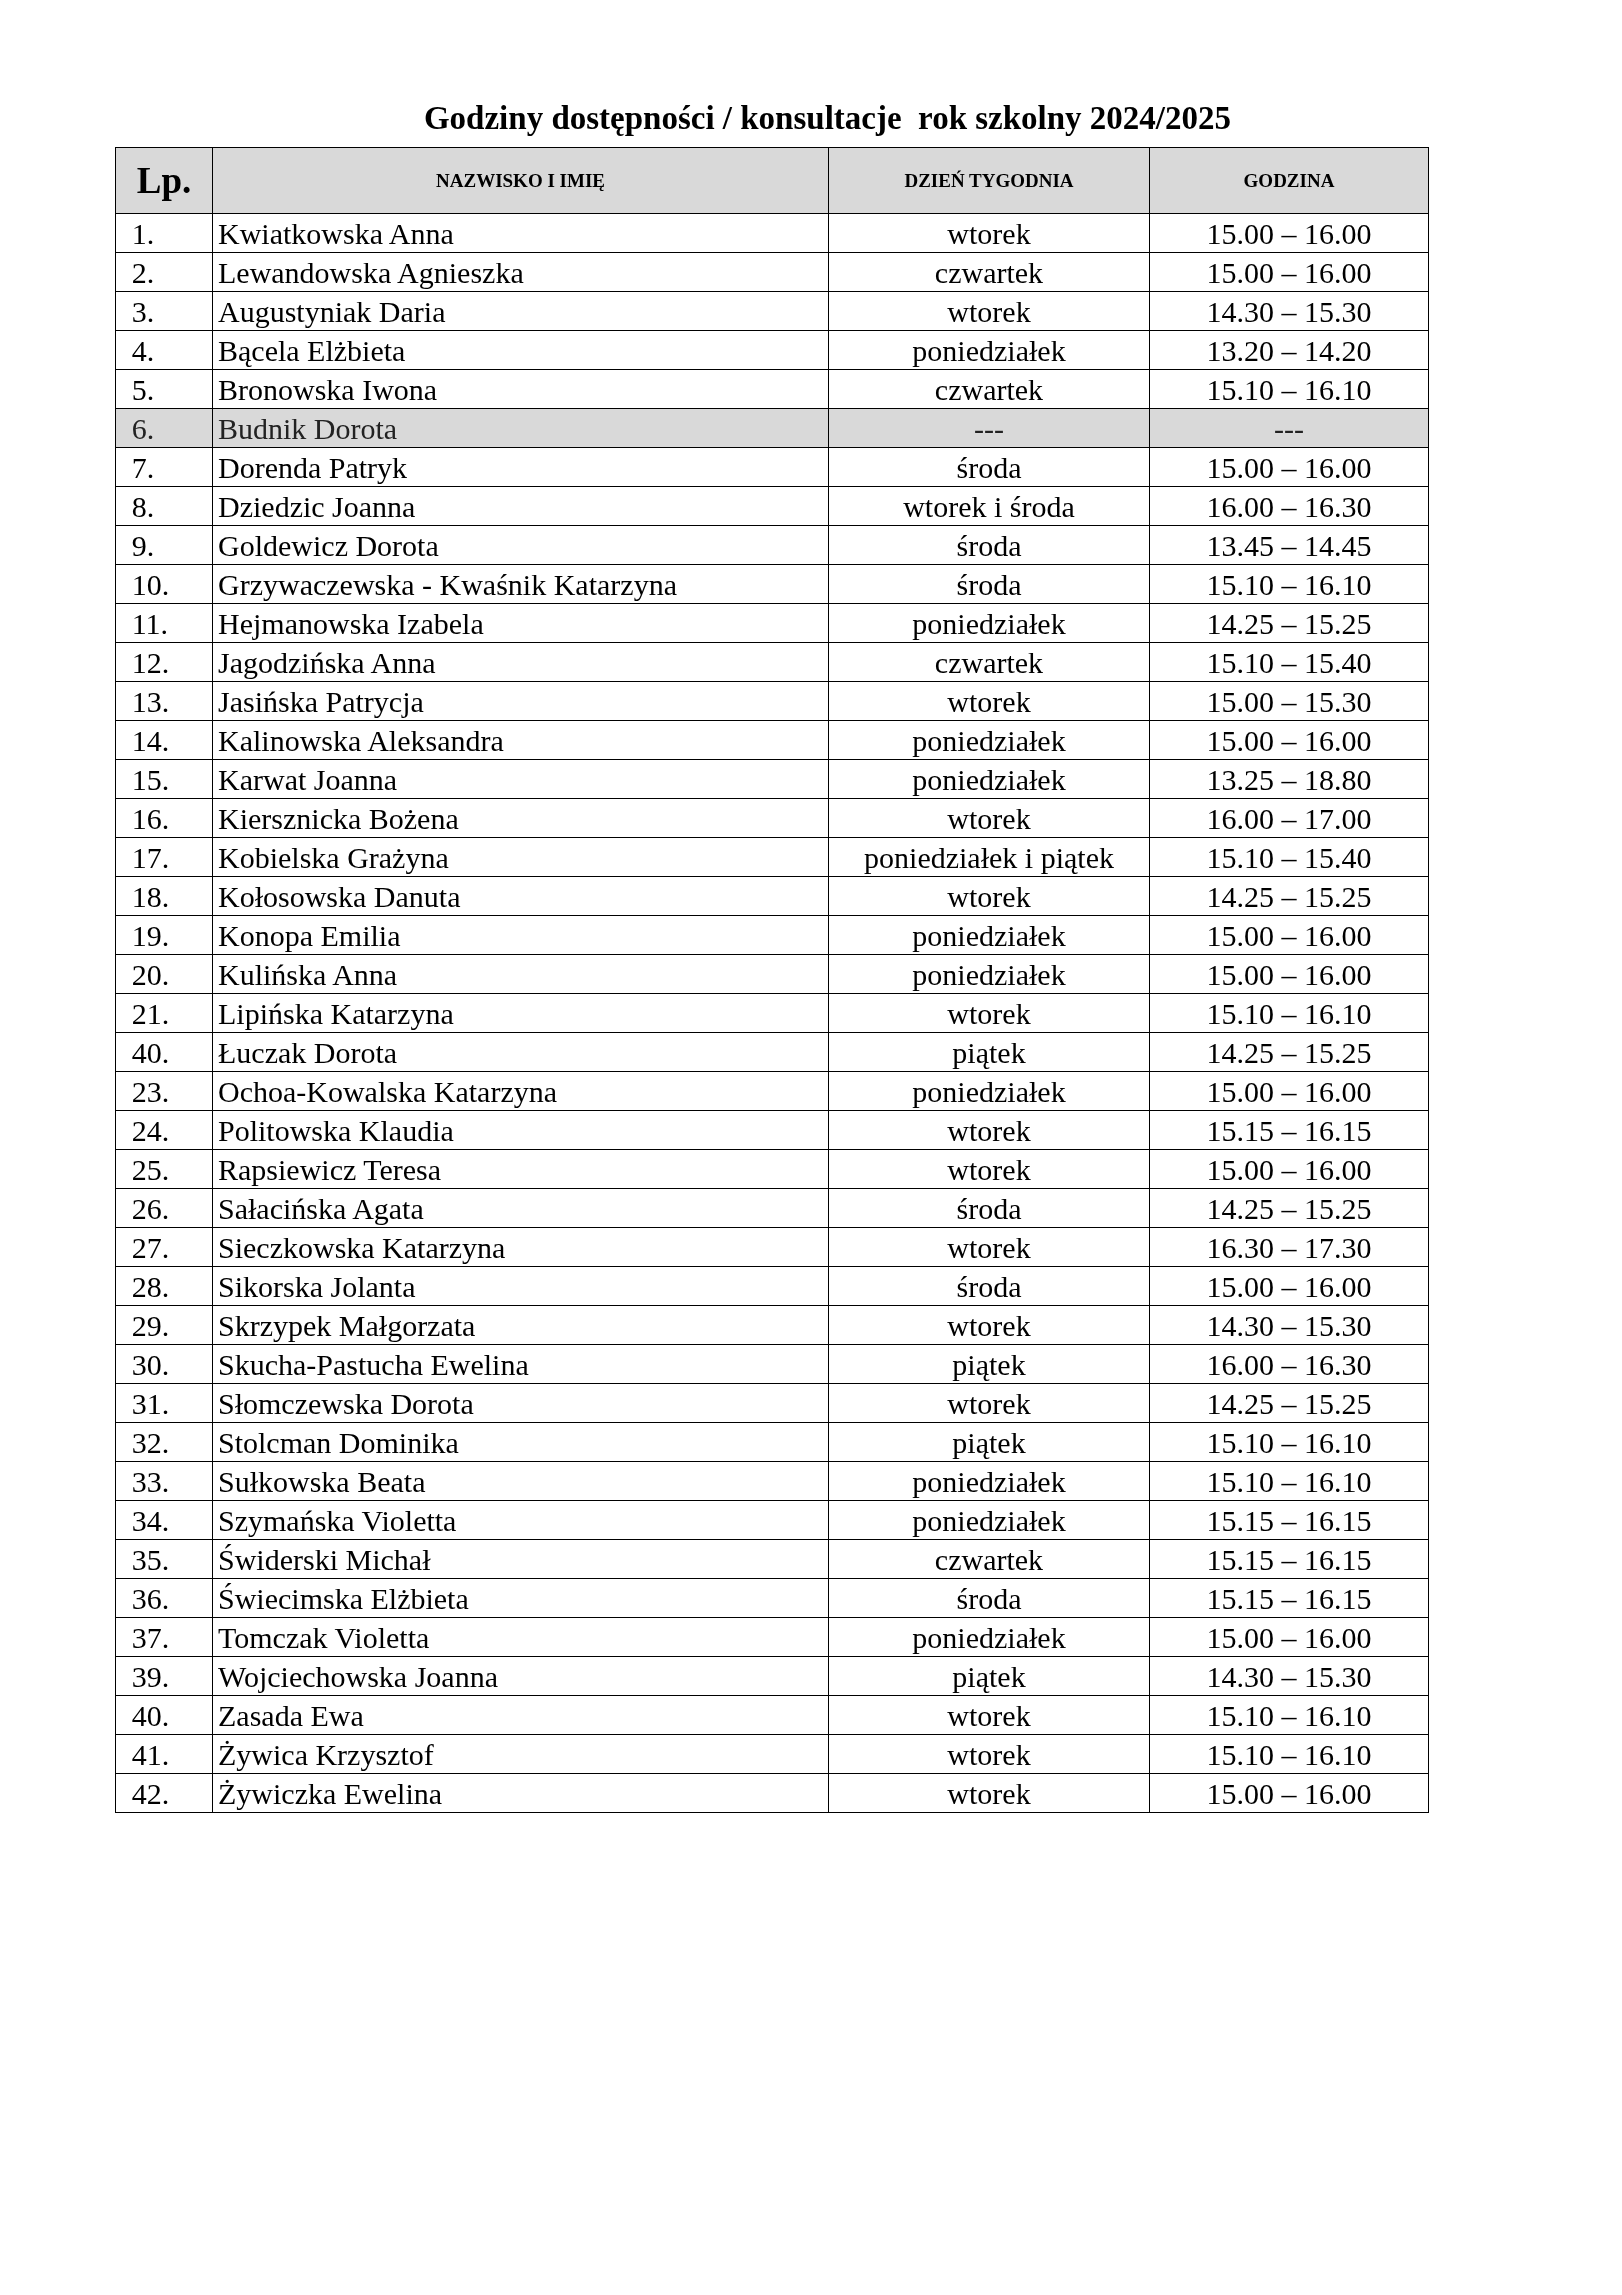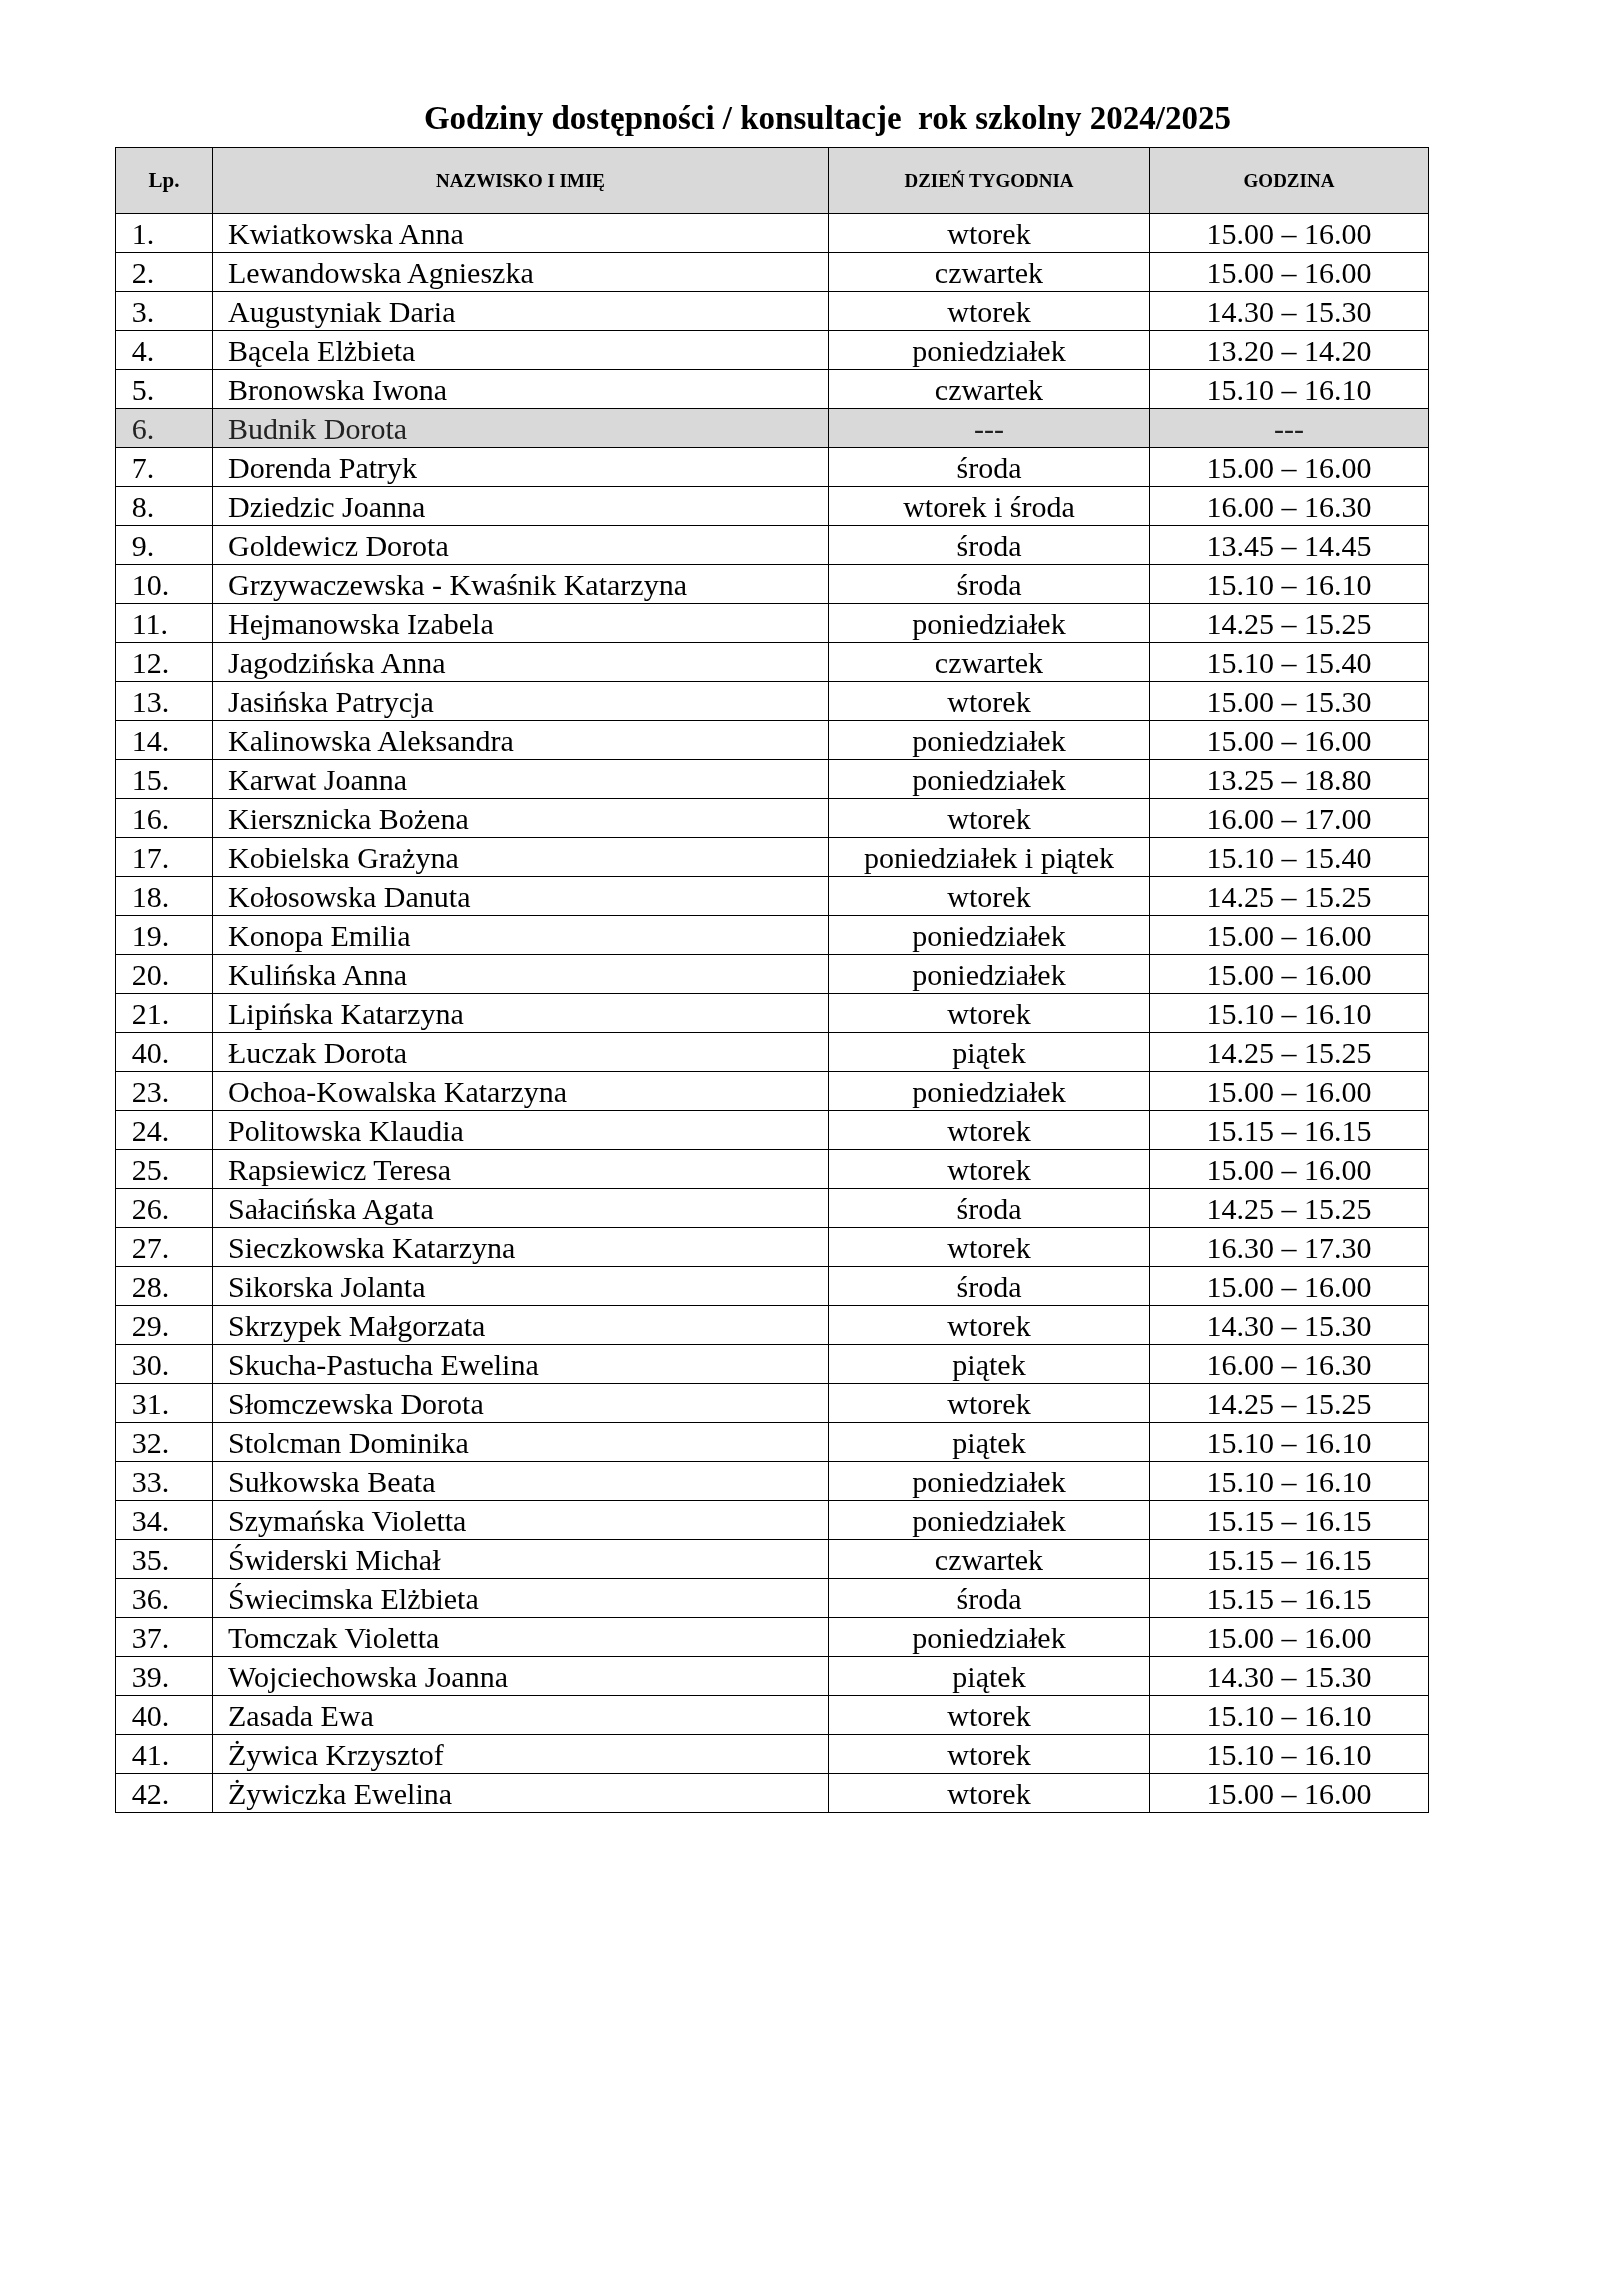--- a/index.html
+++ b/index.html
@@ -49,29 +49,29 @@
       white-space: nowrap;
     }
     thead tr { height: 66px; }
     th {
       background: #d9d9d9;
       font-weight: bold;
       font-size: 19px;
       text-align: center;
       vertical-align: middle;
     }
-    th.h-lp { font-size: 21px; }
+    th.h-lp { font-size: 37px; }
     tbody tr { height: 39px; }
     td {
       font-size: 30px;
       line-height: 37px;
       vertical-align: middle;
     }
     td.lp { padding-left: 15.7px; text-align: left; }
-    td.name { padding-left: 15px; text-align: left; }
+    td.name { padding-left: 5px; text-align: left; }
     td.day, td.hour { text-align: center; }
     tr.shaded td {
       background: #d9d9d9;
       color: #222222;
     }
   </style>
 </head>
 <body>
 
 <h1 class="doc-title">Godziny dostępności / konsultacje  rok szkolny 2024/2025</h1>

